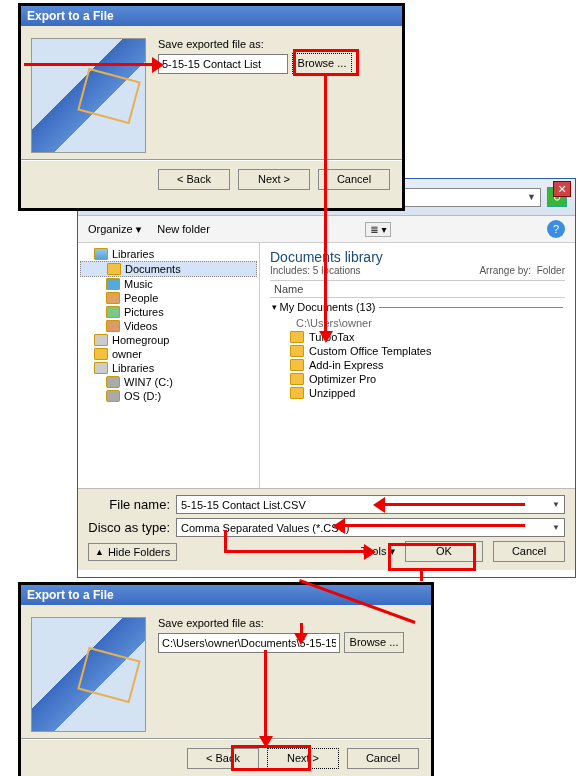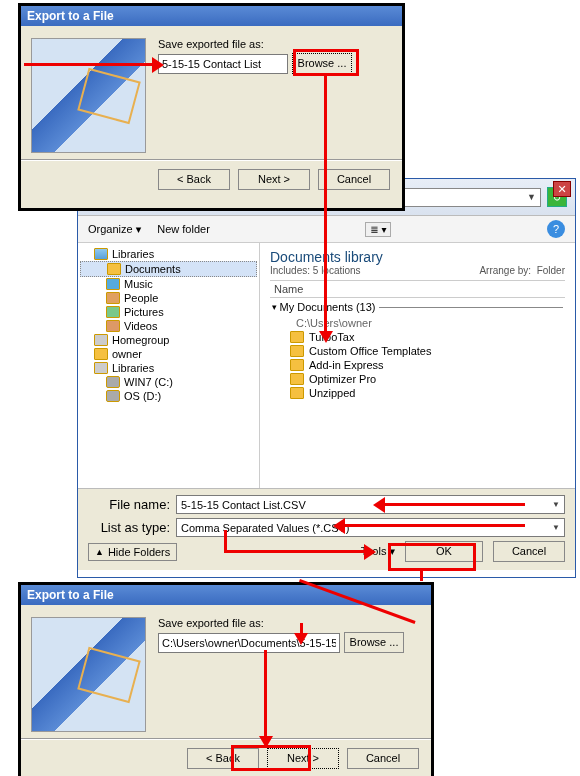--- a/index.html
+++ b/index.html
@@ -173,21 +173,21 @@
   </div>
   <div class="exp-bottom">
     <div class="field-row">
       <label>File name:</label>
       <div class="combo">
           <span>5-15-15 Contact List.CSV</span>
           <span class="dd">▼</span>
         </div>
     </div>
     <div class="field-row">
-      <label>List as type:</label>
+      <label>Disco as type:</label>
       <div class="combo">
           <span>Comma Separated Values (*.CSV)</span>
           <span class="dd">▼</span>
         </div>
     </div>
     <div class="bottom-row">
       <span class="hide-folders">
           <span style="font-size:9px">▲</span>
           <span>Hide Folders</span>
         </span>

